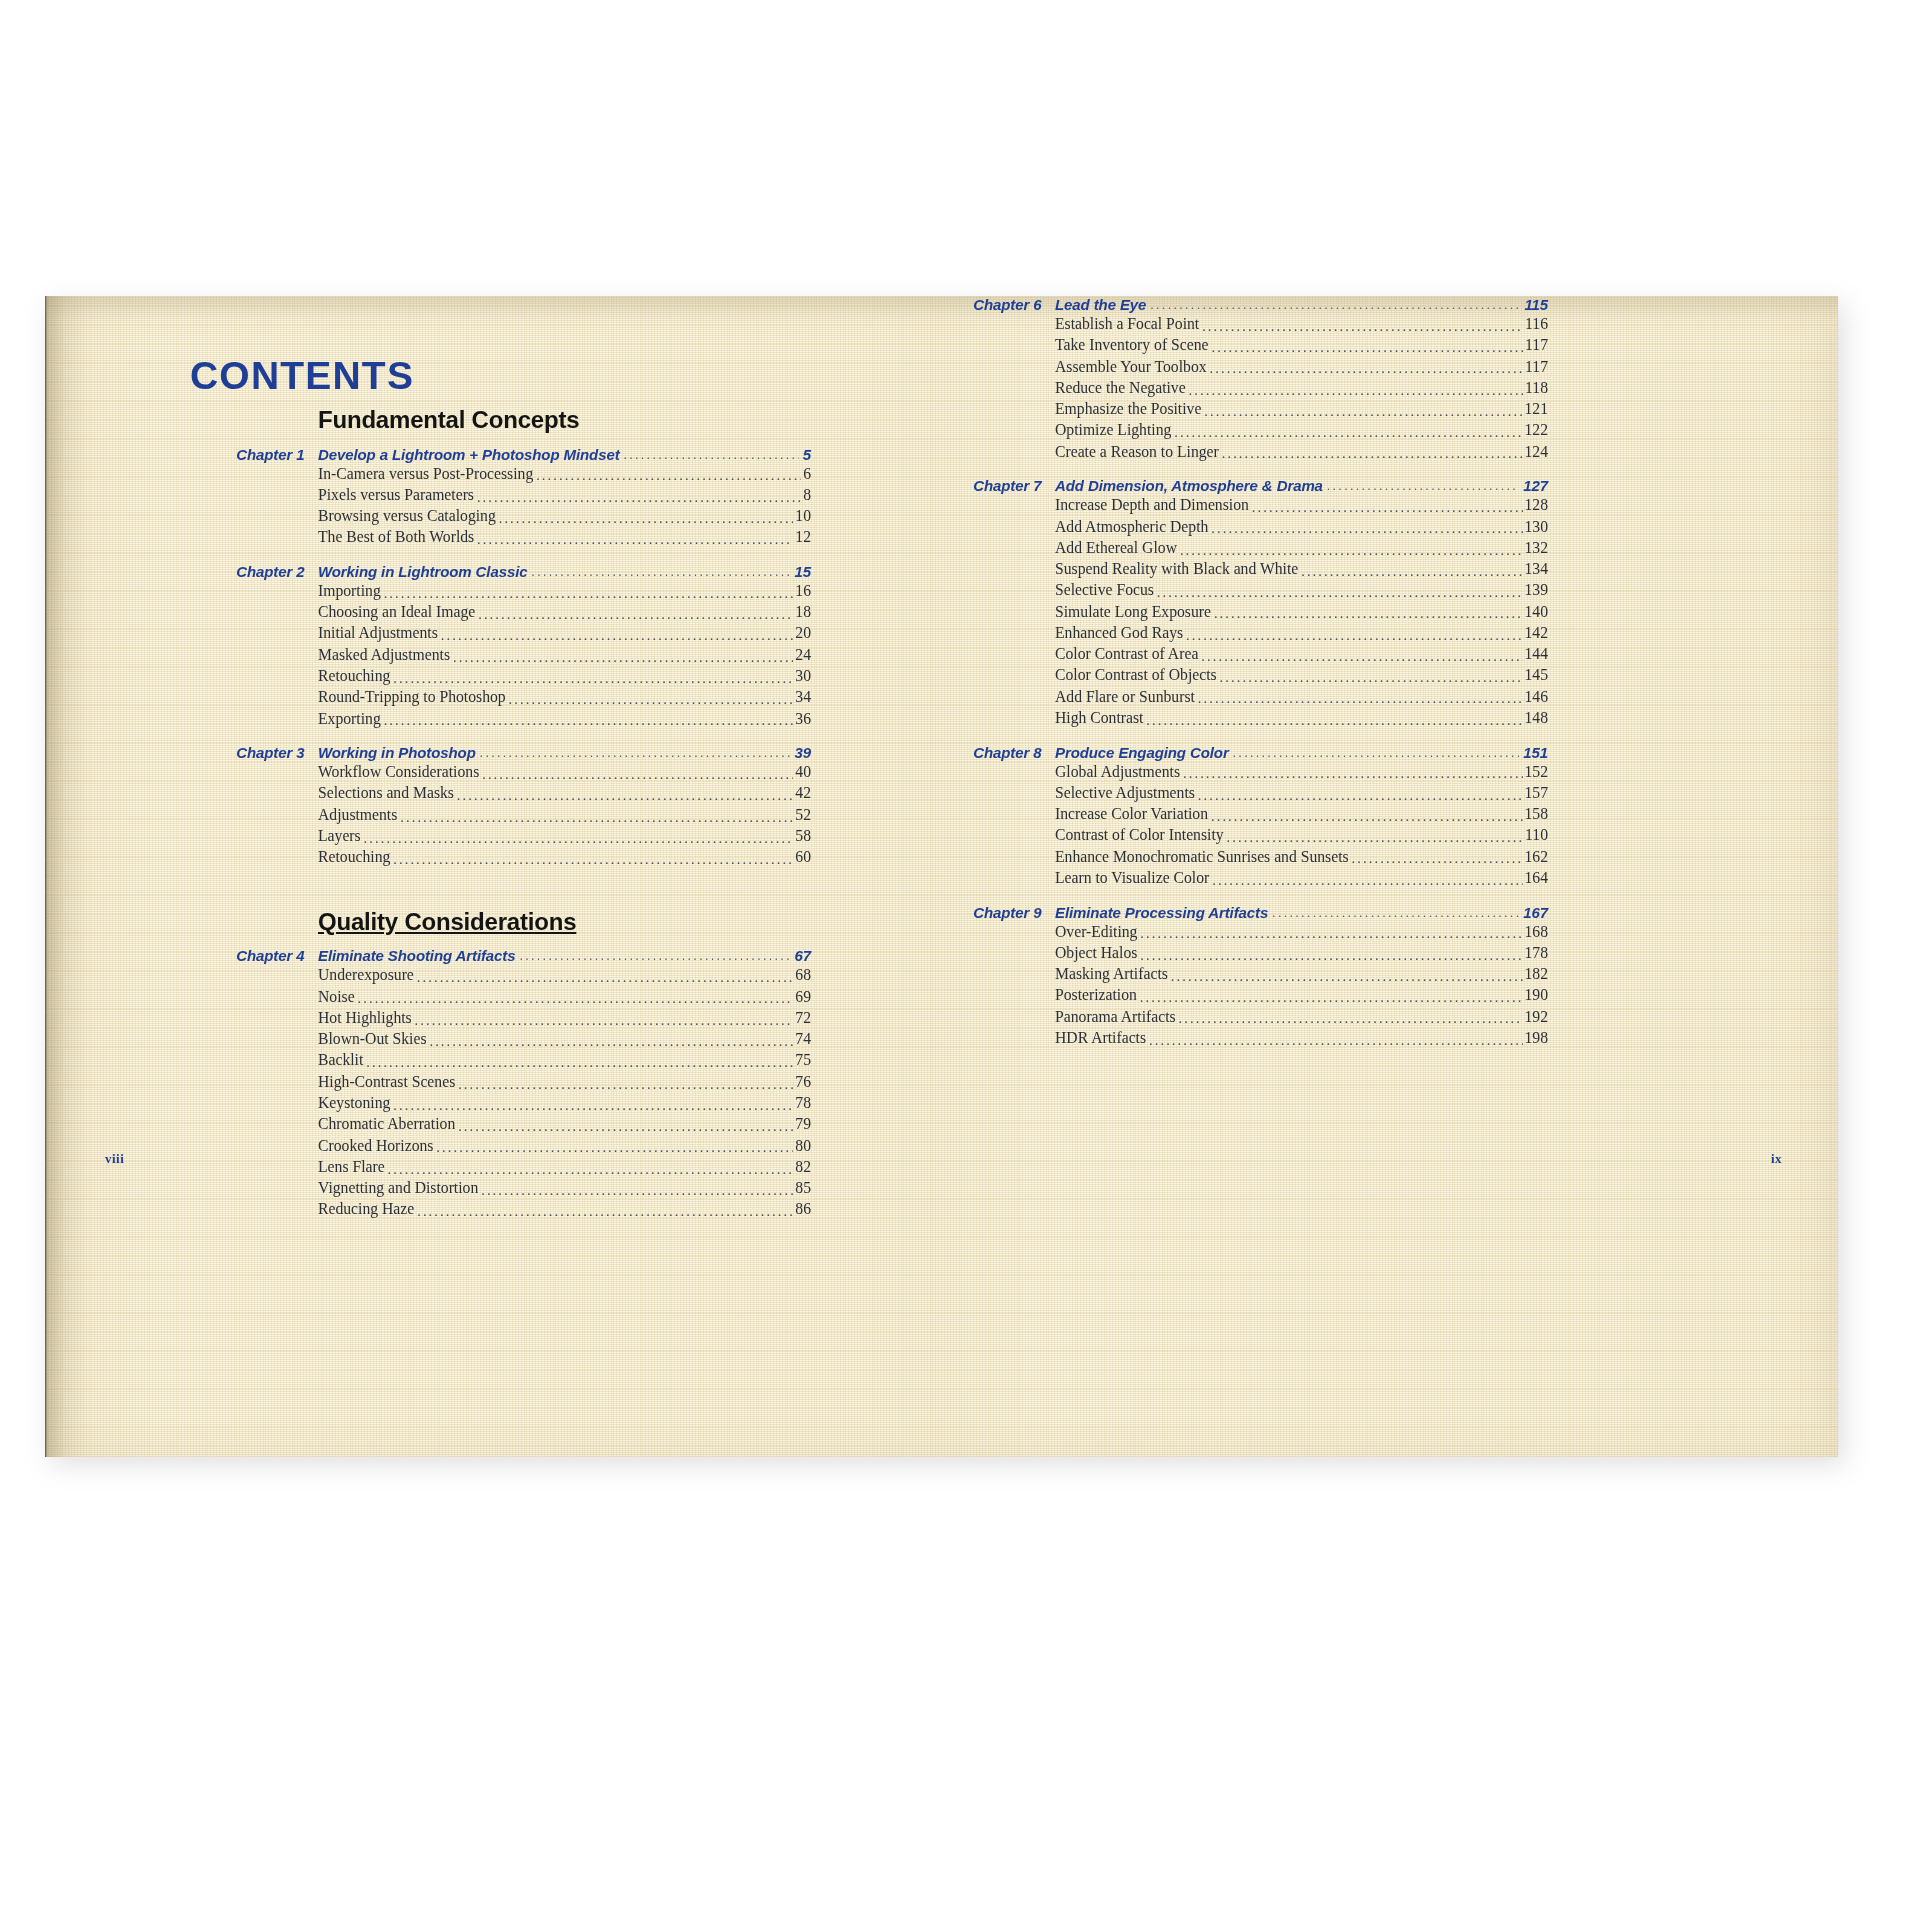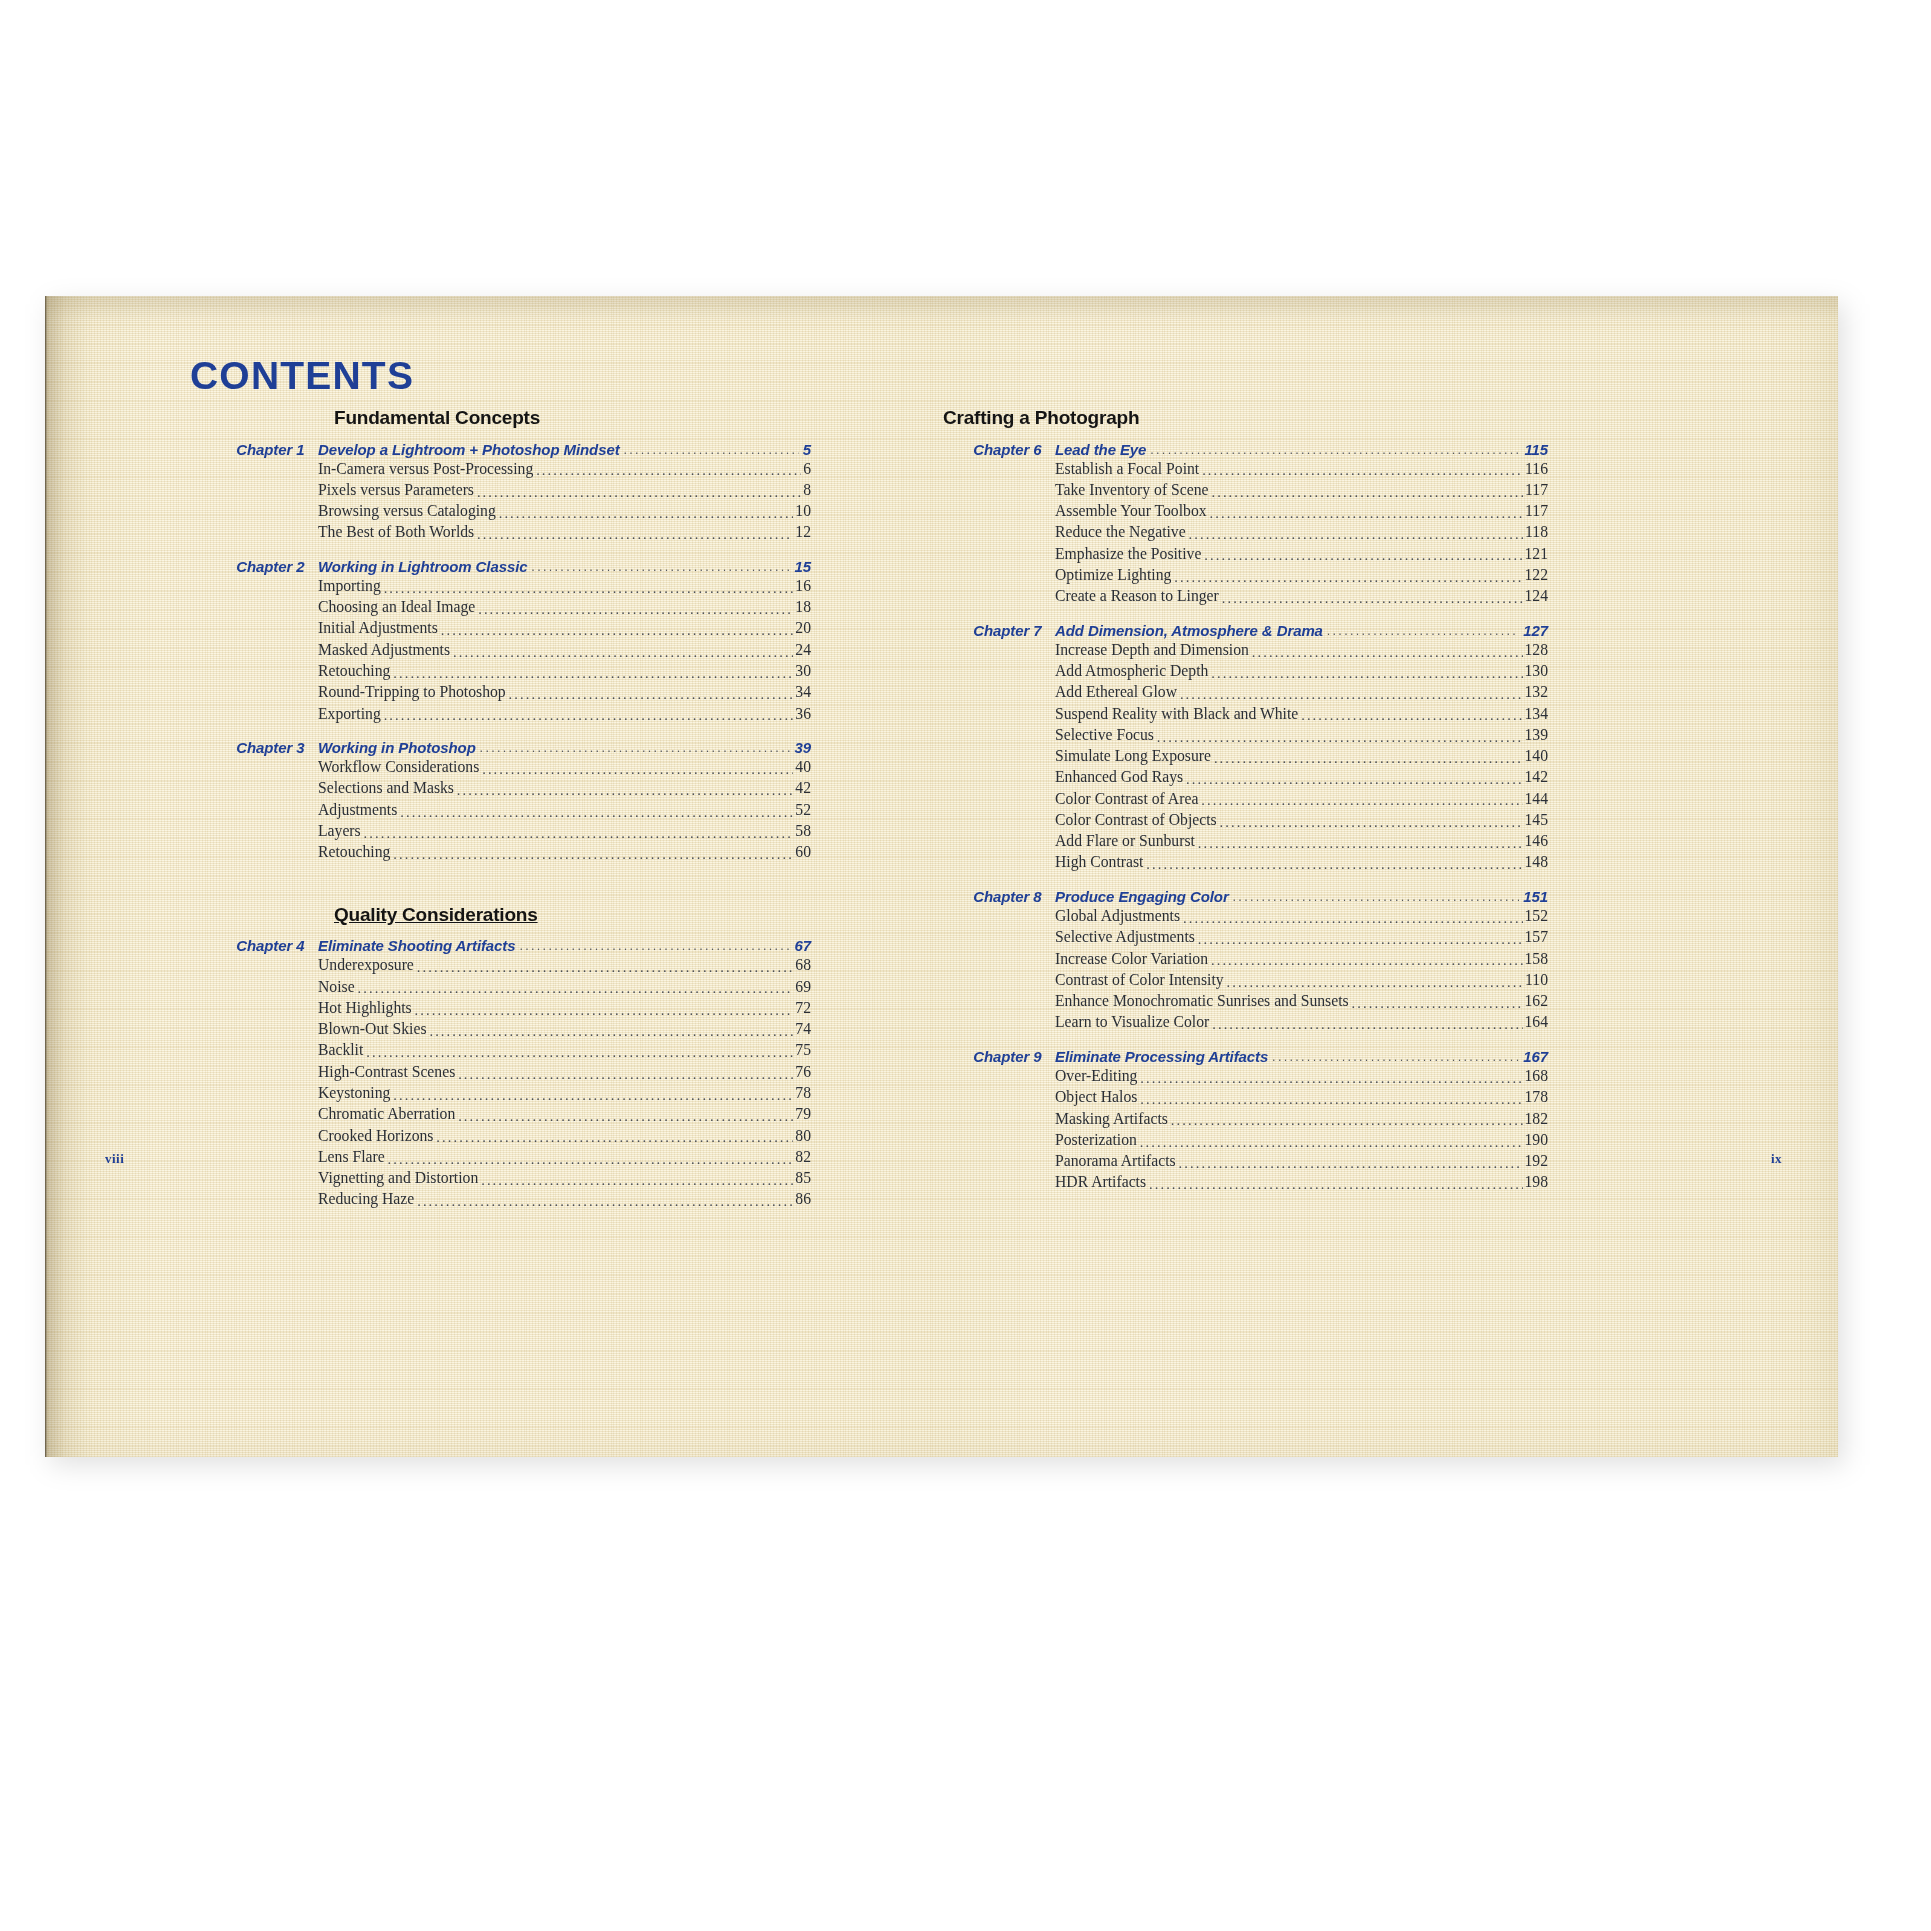--- a/index.html
+++ b/index.html
@@ -76,25 +76,25 @@
     position: absolute;
     left: 145px;
     top: 58px;
     font-size: 39px;
     font-weight: 700;
     letter-spacing: 1.2px;
     color: #1f3f96;
   }
 
   .part-heading {
-    font-size: 19px;
+    font-size: 24px;
     font-weight: 700;
     color: #141414;
     letter-spacing: -0.2px;
-    margin: 16px;
+    margin: 0;
     line-height: 1;
   }
   #left-column  .part-heading { padding-left: 128px; }
   #right-column .part-heading { padding-left: 0px; }
 
   
   .chapter-block { position: relative; }
 
   .chapter-row {
     display: flex;
@@ -376,21 +376,20 @@
             </li>
             <li class="sub-row">
               <span class="sub-title">Reducing Haze</span>
               <span class="leader">................................................................................................</span>
               <span class="sub-page">86</span>
             </li>
           </ul>
         </div>
       </div>
     <div id="right-column" class="column">
-        <div class="part-heading" style="margin-top: 112px; margin-bottom: 13.5px;">Crafting a Photograph</div>
         <div class="chapter-block">
           <div class="chapter-row">
             <span class="chapter-label">Chapter 6</span>
             <div class="chapter-main">
               <span class="chapter-title">Lead the Eye</span>
               <span class="leader">................................................................................................</span>
               <span class="chapter-page">115</span>
             </div>
           </div>
           <ul class="sub-list">

